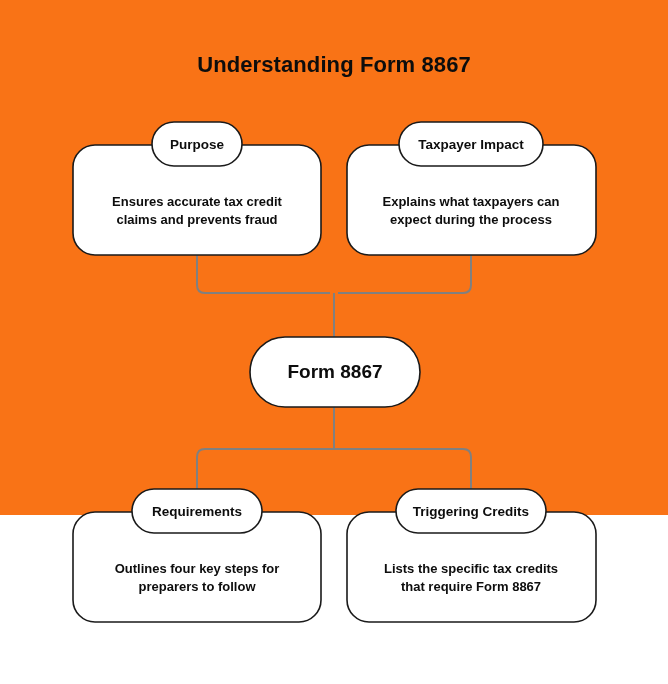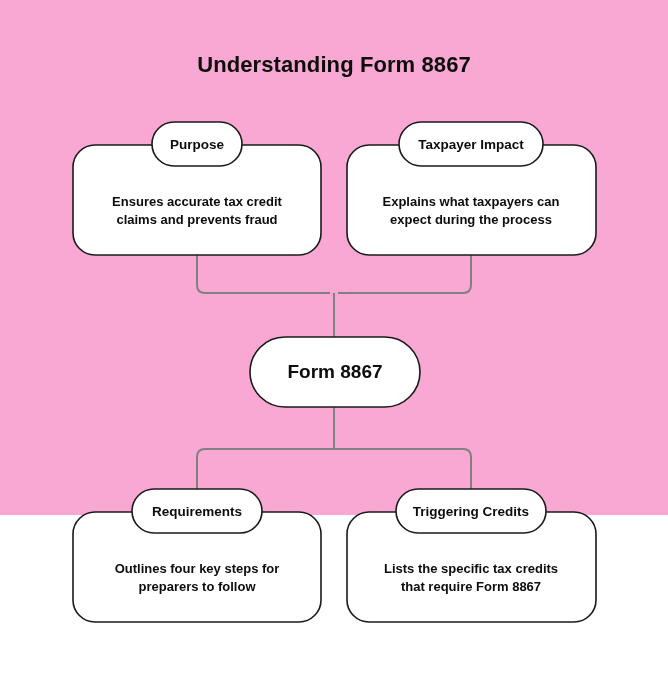--- a/index.html
+++ b/index.html
@@ -11,21 +11,21 @@
     width: 668px;
     height: 684px;
     font-family: "Liberation Sans", sans-serif;
     color: #111111;
     overflow: hidden;
   }
   #diagram-root {
     position: relative;
     width: 668px;
     height: 515px;
-    background: #f9a8d4;
+    background: #f97316;
   }
   .page-title {
     position: absolute;
     left: 0;
     top: 52px;
     width: 668px;
     text-align: center;
     font-size: 22px;
     font-weight: bold;
     letter-spacing: 0.1px;

